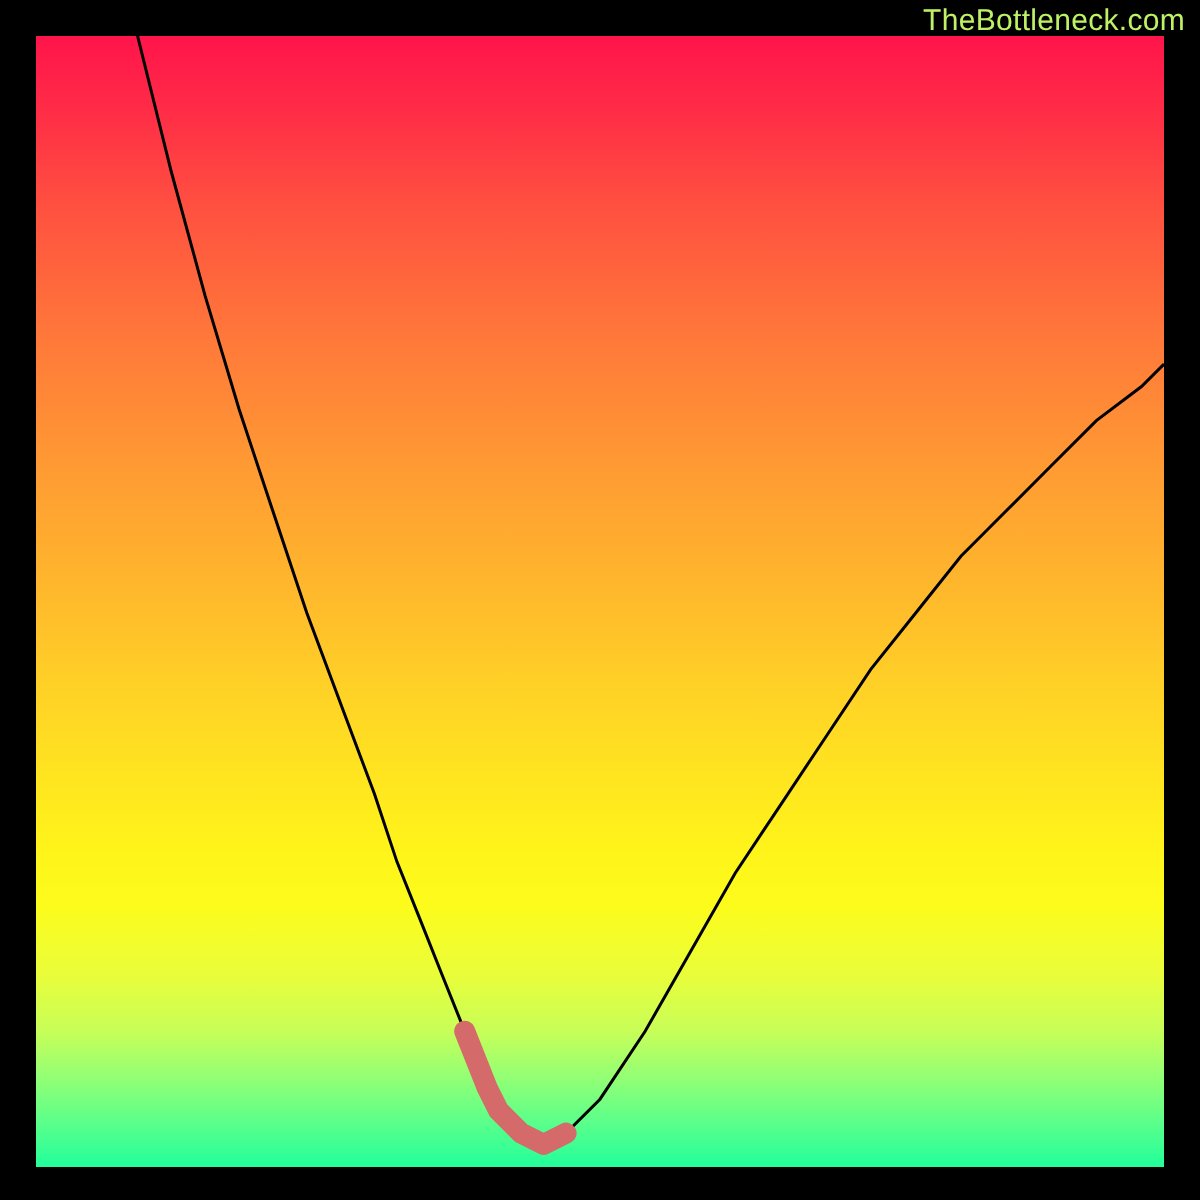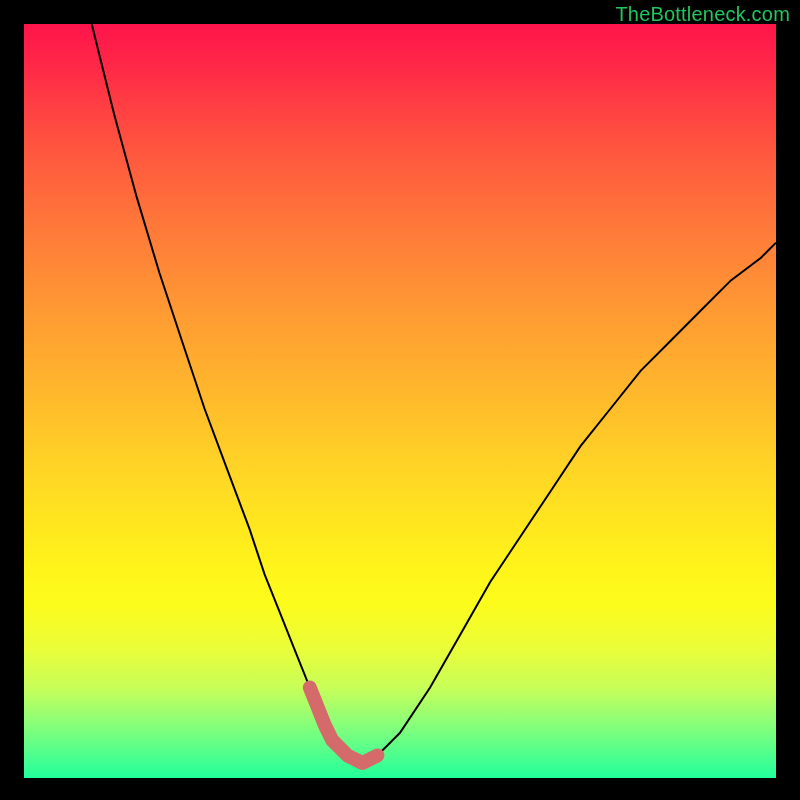--- a/index.html
+++ b/index.html
@@ -44,21 +44,21 @@
   .plot-area svg {
     position: absolute;
     inset: 0;
     width: 100%;
     height: 100%;
   }
   .watermark {
     position: absolute;
     top: 3px;
     right: 10px;
-    color: #22c55e;
+    color: #bef264;
     font-size: 20px;
     letter-spacing: 0.2px;
     user-select: none;
   }
   .curve-main {
     fill: none;
     stroke: #000;
     stroke-width: 2;
   }
   .curve-highlight {

